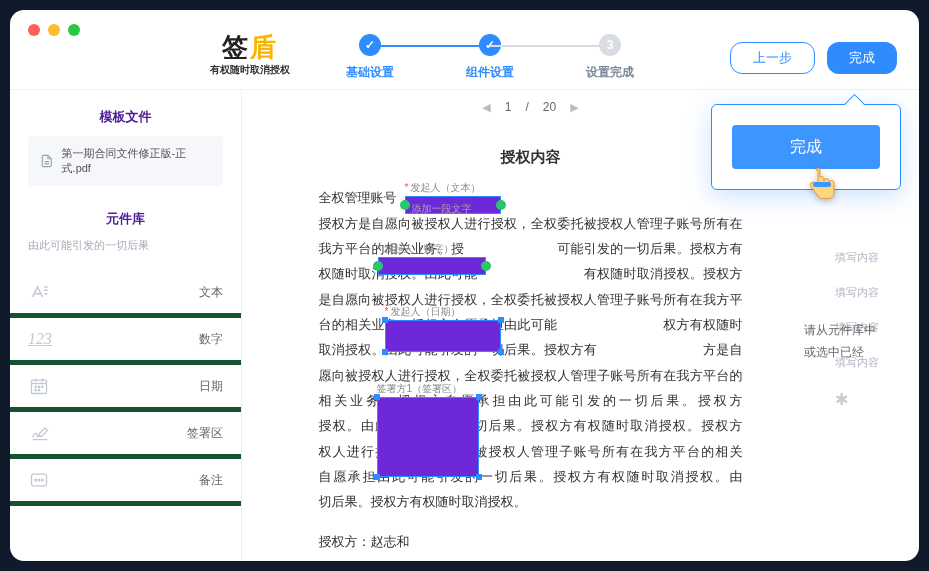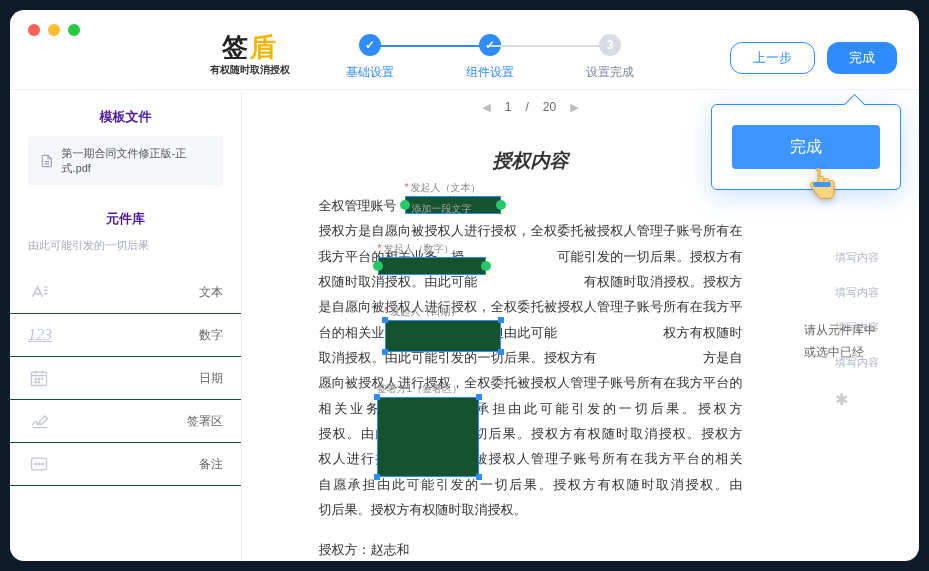--- a/index.html
+++ b/index.html
@@ -13,52 +13,52 @@
 .logo { position: absolute; left: 200px; top: 20px; text-align: center; }
 .logo-mark { font-size: 26px; font-weight: 800; color: #222; letter-spacing: 2px; }
 .logo-mark .accent { color: #f7b500; }
 .logo-sub { font-size: 10px; color: #333; font-weight: 600; letter-spacing: 0; margin-top: -2px; }
 
 .steps { display: flex; align-items: center; margin-left: 110px; gap: 0; }
 .step { display: flex; flex-direction: column; align-items: center; width: 120px; position: relative; }
 .step .circle { width: 22px; height: 22px; border-radius: 50%; display: flex; align-items: center; justify-content: center; font-size: 12px; font-weight: 700; }
 .step.done .circle { background: #2e8cff; color: #fff; }
 .step.todo .circle { background: #d9dde3; color: #fff; }
-.step .lbl { font-size: 12px; margin-top: 8px; color: #2e8cff; font-weight: 400; }
+.step .lbl { font-size: 12px; margin-top: 8px; color: #2e8cff; font-weight: 700; }
 .step.todo .lbl { color: #7a8699; }
 .step-line { position: absolute; top: 11px; left: 60px; width: 120px; height: 2px; }
 .step-line.blue { background: #2e8cff; }
 .step-line.gray { background: #d9dde3; }
 
 .top-actions { margin-left: auto; display: flex; gap: 12px; align-items: center; }
 .btn { height: 32px; padding: 0 22px; border-radius: 12px; font-size: 13px; display: flex; align-items: center; cursor: pointer; border: none; }
 .btn-outline { border: 1px solid #2e8cff; color: #2e8cff; background: #fff; }
 .btn-primary { background: #2e8cff; color: #fff; }
 
 .body { display: flex; height: calc(100% - 80px); }
 .sidebar { width: 232px; border-right: 1px solid #eef0f3; padding: 18px 0; }
 .side-section { padding: 0 18px; }
 .side-title { font-size: 13px; color: #4c1d95; font-weight: 600; margin-bottom: 10px; text-align: center; }
 .file-row { background: #f5f7fa; border-radius: 4px; padding: 10px 12px; display: flex; align-items: center; gap: 8px; font-size: 11px; color: #555; }
 .file-icon { width: 14px; height: 14px; }
 .side-hint { font-size: 11px; color: #a5acb8; margin-top: 6px; margin-bottom: 18px; }
-.comp-item { display: flex; align-items: center; justify-content: space-between; padding: 10px 18px 10px 18px; border-bottom: 1px solid #14532d; cursor: grab; }
+.comp-item { display: flex; align-items: center; justify-content: space-between; padding: 10px 18px 10px 18px; border-bottom: 5px solid #14532d; cursor: grab; }
 .comp-icon { width: 30px; height: 22px; color: #c2c9d4; display: flex; align-items: center; }
 .comp-label { font-size: 12px; color: #666; }
 
 .main { flex: 1; display: flex; overflow: hidden; }
 .canvas-wrap { flex: 1; display: flex; flex-direction: column; align-items: center; overflow: hidden; }
 .pager { display: flex; align-items: center; gap: 14px; font-size: 12px; color: #666; padding: 10px 0; }
 .pager .arrow { color: #bbb; cursor: pointer; font-size: 11px; }
 .document { width: 480px; background: #fff; padding: 10px 28px 20px; position: relative; font-size: 13px; color: #333; line-height: 1.95; }
-.doc-title { text-align: center; font-size: 19px; font-weight: 700; margin: 8px 0 14px; font-style: italic; }
+.doc-title { text-align: center; font-size: 15px; font-weight: 700; margin: 8px 0 14px; }
 .doc-p { text-align: justify; }
 
 .placed { position: absolute; }
-.field-box { border: 1px solid #2e8cff; background: #14532d; }
+.field-box { border: 1px solid #2e8cff; background: #6d28d9; }
 .field-tag { position: absolute; top: -18px; left: 0; font-size: 10px; color: #888; white-space: nowrap; }
 .field-tag .star { color: #ff4d4f; margin-right: 2px; }
 .field-inner { font-size: 10px; color: #aaa; padding: 2px 6px; }
 .handle { position: absolute; width: 10px; height: 10px; background: #27c86a; border-radius: 50%; top: 50%; transform: translateY(-50%); }
 .handle.l { left: -5px; } .handle.r { right: -5px; }
 .corner { position: absolute; width: 6px; height: 6px; background: #2e8cff; }
 .corner.tl{top:-3px;left:-3px}.corner.tr{top:-3px;right:-3px}.corner.bl{bottom:-3px;left:-3px}.corner.br{bottom:-3px;right:-3px}
 
 .right-rail { width: 100px; padding: 40px 0 0 0; display: flex; flex-direction: column; align-items: flex-start; }
 .rail-item { font-size: 11px; color: #aeb4c0; padding: 10px 16px; }

